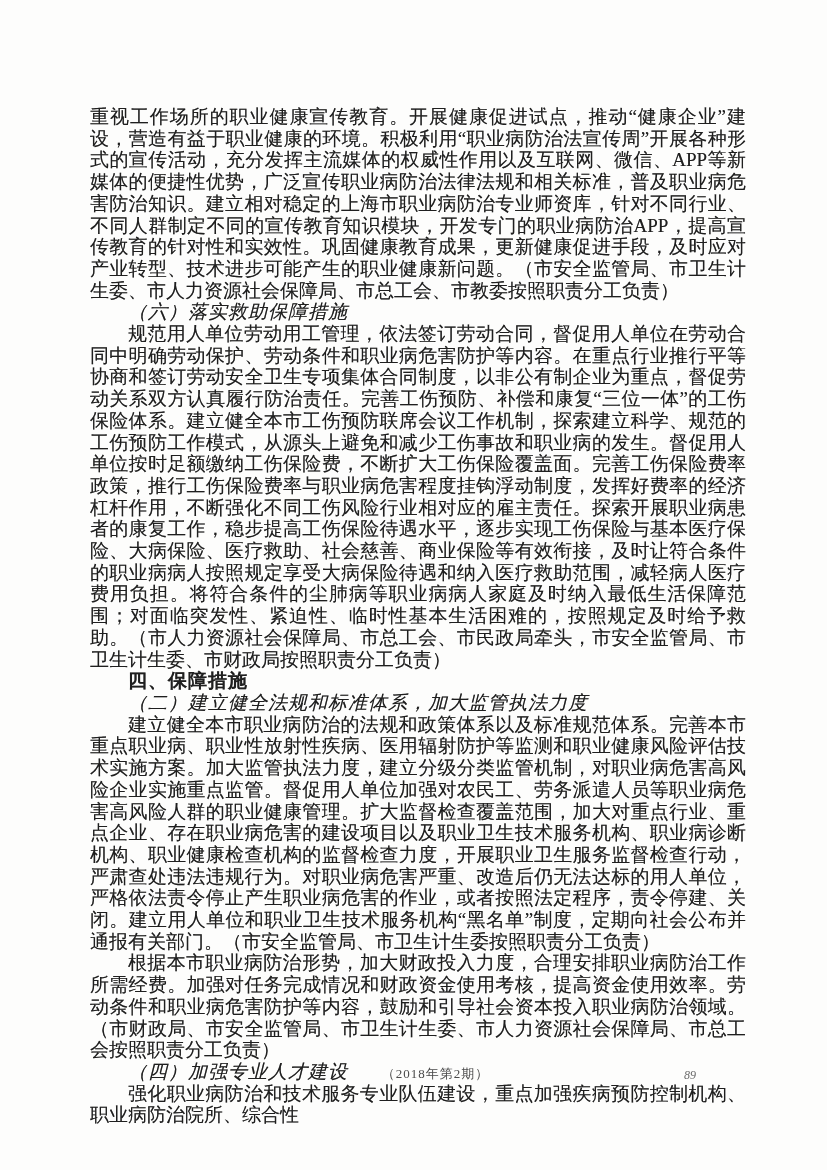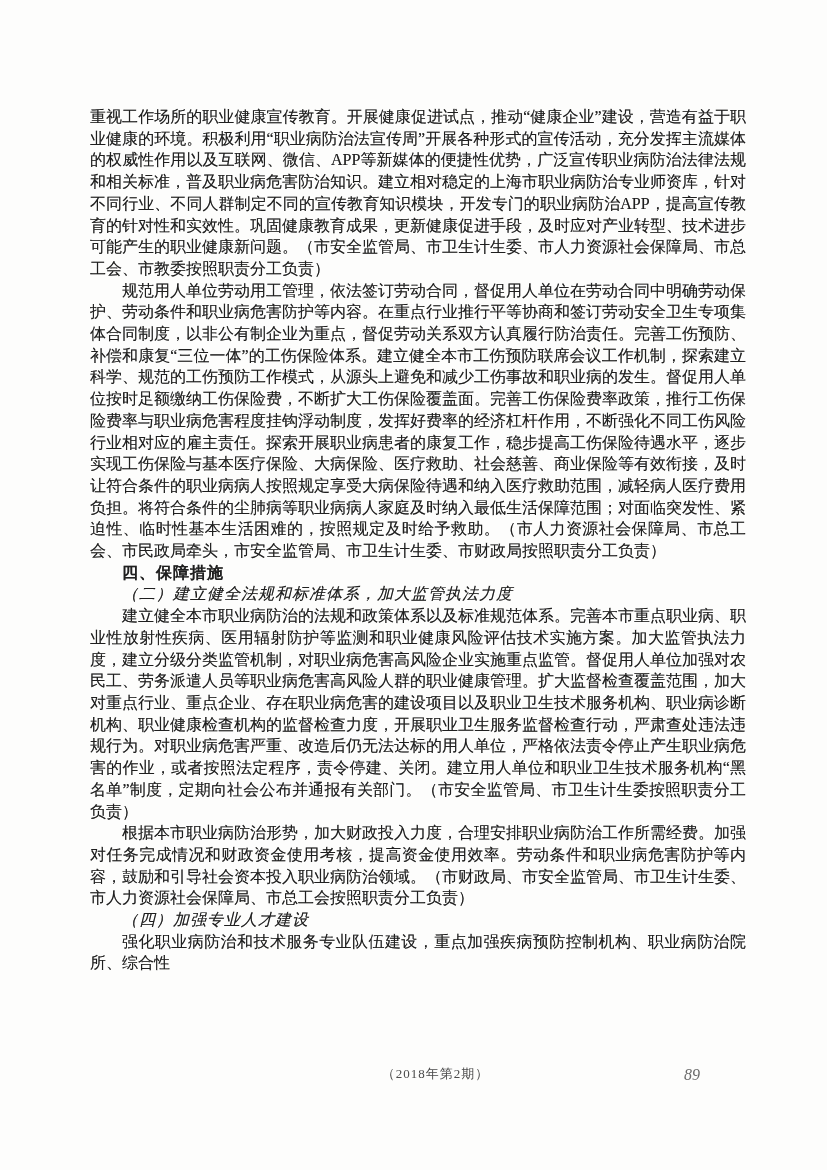--- a/index.html
+++ b/index.html
@@ -14,21 +14,21 @@
     background: #fdfdfc;
     overflow: hidden;
     font-family: "Liberation Serif", serif;
     color: #1f1f1f;
   }
   .content {
     position: absolute;
     left: 90px;
     top: 106px;
     width: 656px;
-    font-size: 16px;
+    font-size: 19px;
     line-height: 21.7px;
     text-align: justify;
     text-shadow: 0 0 0.5px rgba(45,45,45,0.55);
   }
   .content p { margin: 0; padding: 0; }
   .para.indent { text-indent: 2em; }
   .para.no-indent { text-indent: 0; }
   .subheading {
     text-indent: 2em;
     font-style: italic;
@@ -56,31 +56,32 @@
     left: 0;
     right: 0;
     text-align: center;
     letter-spacing: 1px;
     margin-left: 44px;
   }
   .footer .page-num {
     position: absolute;
     left: 684px;
     top: 1px;
-    font-size: 16px;
+    font-size: 12px;
     font-style: italic;
     color: #6a6a6a;
   }
 </style>
 </head>
 <body>
 
 <div class="page">
   <main class="content">
     <p class="para no-indent">重视工作场所的职业健康宣传教育。开展健康促进试点，推动“健康企业”建设，营造有益于职业健康的环境。积极利用“职业病防治法宣传周”开展各种形式的宣传活动，充分发挥主流媒体的权威性作用以及互联网、微信、APP等新媒体的便捷性优势，广泛宣传职业病防治法律法规和相关标准，普及职业病危害防治知识。建立相对稳定的上海市职业病防治专业师资库，针对不同行业、不同人群制定不同的宣传教育知识模块，开发专门的职业病防治APP，提高宣传教育的针对性和实效性。巩固健康教育成果，更新健康促进手段，及时应对产业转型、技术进步可能产生的职业健康新问题。（市安全监管局、市卫生计生委、市人力资源社会保障局、市总工会、市教委按照职责分工负责）</p>
+    <p class="subheading">（六）落实救助保障措施</p>
     <p class="para indent">规范用人单位劳动用工管理，依法签订劳动合同，督促用人单位在劳动合同中明确劳动保护、劳动条件和职业病危害防护等内容。在重点行业推行平等协商和签订劳动安全卫生专项集体合同制度，以非公有制企业为重点，督促劳动关系双方认真履行防治责任。完善工伤预防、补偿和康复“三位一体”的工伤保险体系。建立健全本市工伤预防联席会议工作机制，探索建立科学、规范的工伤预防工作模式，从源头上避免和减少工伤事故和职业病的发生。督促用人单位按时足额缴纳工伤保险费，不断扩大工伤保险覆盖面。完善工伤保险费率政策，推行工伤保险费率与职业病危害程度挂钩浮动制度，发挥好费率的经济杠杆作用，不断强化不同工伤风险行业相对应的雇主责任。探索开展职业病患者的康复工作，稳步提高工伤保险待遇水平，逐步实现工伤保险与基本医疗保险、大病保险、医疗救助、社会慈善、商业保险等有效衔接，及时让符合条件的职业病病人按照规定享受大病保险待遇和纳入医疗救助范围，减轻病人医疗费用负担。将符合条件的尘肺病等职业病病人家庭及时纳入最低生活保障范围；对面临突发性、紧迫性、临时性基本生活困难的，按照规定及时给予救助。（市人力资源社会保障局、市总工会、市民政局牵头，市安全监管局、市卫生计生委、市财政局按照职责分工负责）</p>
     <p class="heading">四、保障措施</p>
     <p class="subheading">（二）建立健全法规和标准体系，加大监管执法力度</p>
     <p class="para indent">建立健全本市职业病防治的法规和政策体系以及标准规范体系。完善本市重点职业病、职业性放射性疾病、医用辐射防护等监测和职业健康风险评估技术实施方案。加大监管执法力度，建立分级分类监管机制，对职业病危害高风险企业实施重点监管。督促用人单位加强对农民工、劳务派遣人员等职业病危害高风险人群的职业健康管理。扩大监督检查覆盖范围，加大对重点行业、重点企业、存在职业病危害的建设项目以及职业卫生技术服务机构、职业病诊断机构、职业健康检查机构的监督检查力度，开展职业卫生服务监督检查行动，严肃查处违法违规行为。对职业病危害严重、改造后仍无法达标的用人单位，严格依法责令停止产生职业病危害的作业，或者按照法定程序，责令停建、关闭。建立用人单位和职业卫生技术服务机构“黑名单”制度，定期向社会公布并通报有关部门。（市安全监管局、市卫生计生委按照职责分工负责）</p>
     <p class="para indent">根据本市职业病防治形势，加大财政投入力度，合理安排职业病防治工作所需经费。加强对任务完成情况和财政资金使用考核，提高资金使用效率。劳动条件和职业病危害防护等内容，鼓励和引导社会资本投入职业病防治领域。（市财政局、市安全监管局、市卫生计生委、市人力资源社会保障局、市总工会按照职责分工负责）</p>
     <p class="subheading">（四）加强专业人才建设</p>
     <p class="para indent">强化职业病防治和技术服务专业队伍建设，重点加强疾病预防控制机构、职业病防治院所、综合性</p>
   </main>
 
   <footer class="footer">

